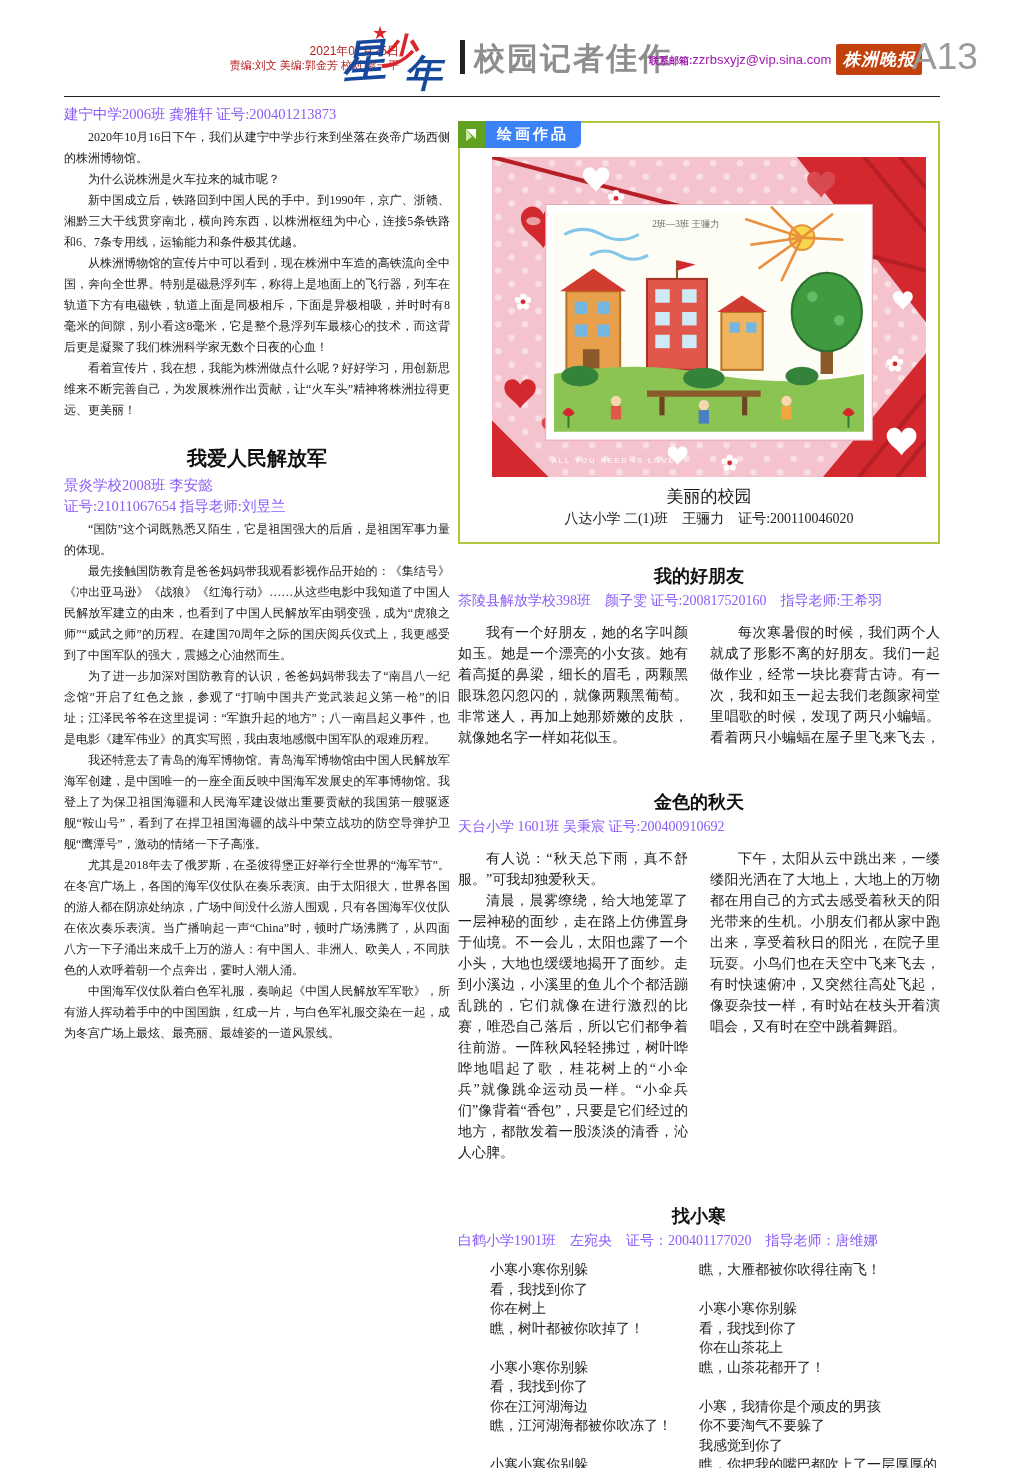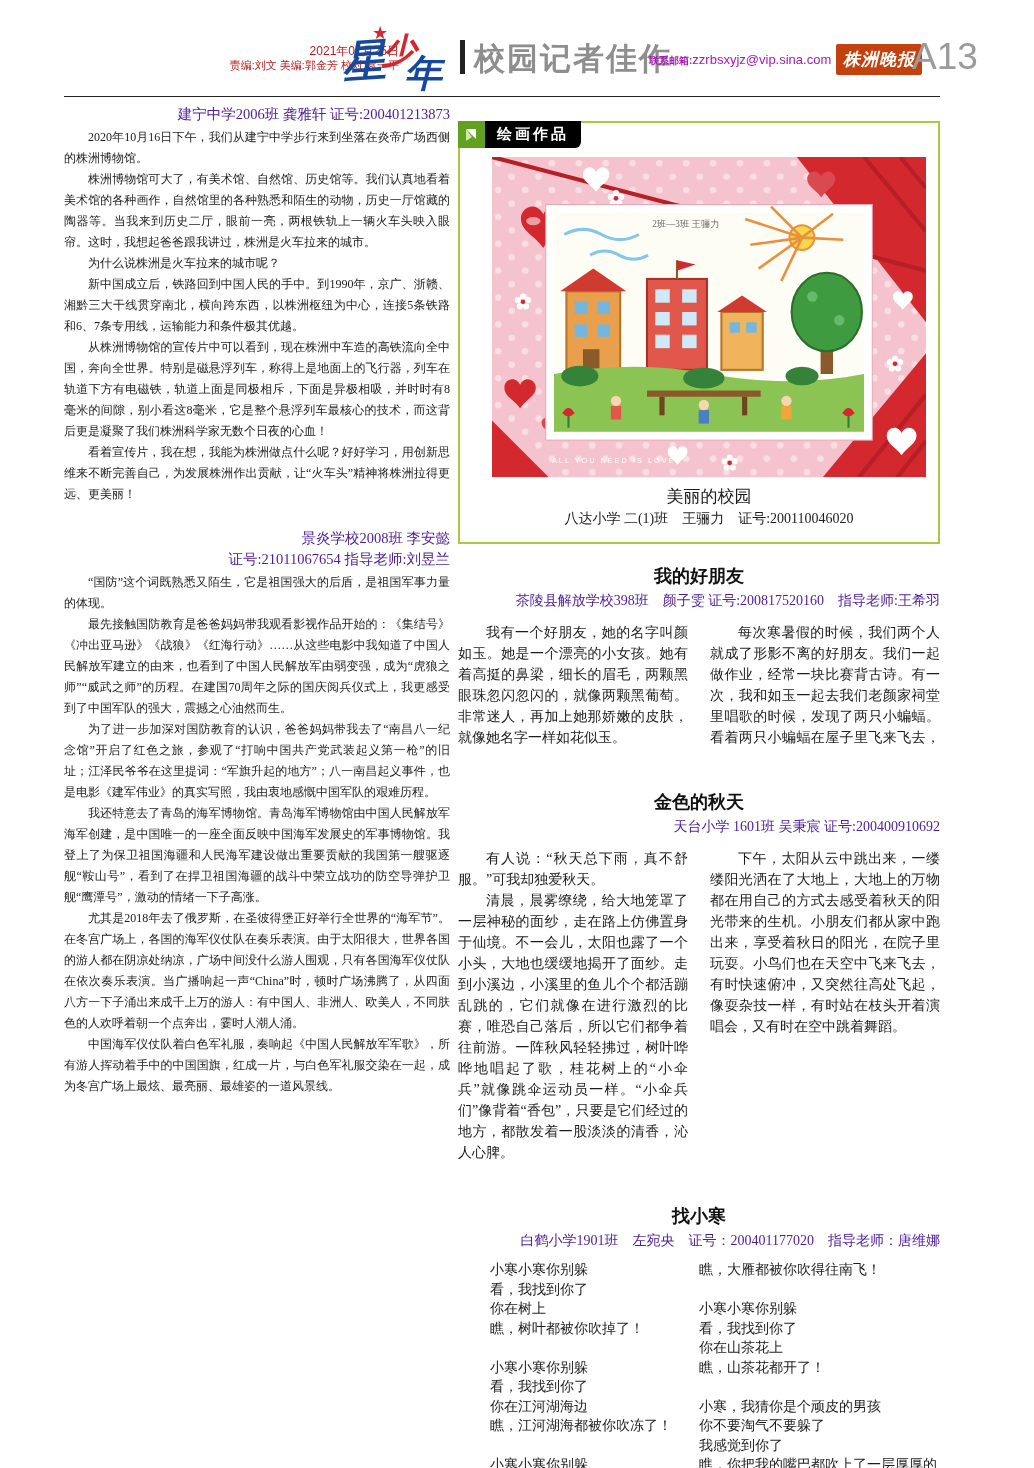--- a/index.html
+++ b/index.html
@@ -32,37 +32,37 @@
               font-family:"DejaVu Sans",sans-serif;letter-spacing:1px;}
   .page-no{position:absolute;left:848px;top:36px;color:#9b9b9b;font-size:37px;
            font-family:"Liberation Sans","DejaVu Sans",sans-serif;}
 
   
   .content{display:flex;gap:8px;margin-top:8px;}
   .col-left{width:386px;flex:none;}
   .col-right{width:482px;flex:none;}
 
   h2.art-title{font-size:20px;font-weight:bold;text-align:center;margin:14px 0 4px;color:#111;}
-  .byline{font-size:14.5px;text-align:right;margin:0 0 2px;color:#4c1d95;}
+  .byline{font-size:14.5px;text-align:left;margin:0 0 2px;color:#8b5cf6;}
   .body-text{font-size:12px;line-height:21px;text-align:justify;margin-top:3px;}
   .body-text p{margin:0;text-indent:2em;}
 
   .twocol{column-count:2;column-gap:22px;column-fill:auto;overflow:hidden;
           font-size:14px;line-height:21px;text-align:justify;margin-top:12px;}
   .twocol p{margin:0;text-indent:2em;}
   .h-friend{height:150px;}
   .h-autumn{height:340px;}
 
   
   .art-box{border:2px solid #abc83f;position:relative;margin-top:16px;
            padding:34px 12px 10px 32px;box-sizing:border-box;}
   .art-tag{position:absolute;left:-2px;top:-2px;display:flex;align-items:stretch;height:27px;}
   .art-tag .tag-icon{width:27px;height:27px;background:#62a022;display:flex;
                      align-items:center;justify-content:center;}
-  .art-tag .tag-label{background:#000000;color:#fff;font-size:15px;font-weight:bold;
+  .art-tag .tag-label{background:#3b82f6;color:#fff;font-size:15px;font-weight:bold;
                       display:flex;align-items:center;padding:0 12px;letter-spacing:3px;
                       border-radius:0 0 6px 0;}
   .art-caption-title{font-size:17px;text-align:center;margin:8px 0 2px;}
   .art-caption-byline{font-size:14px;text-align:center;margin:0 0 4px;}
 
   
   .poem-cols{display:flex;margin-top:10px;}
   .poem-col{width:50%;font-size:14px;line-height:19.5px;}
   .poem-col.first{padding-left:32px;box-sizing:border-box;}
   .poem-line{min-height:19.5px;white-space:normal;}
@@ -93,29 +93,29 @@
   </div>
 
   <div class="content">
 
     <div class="col-left">
 
       <div>
         <div class="byline">建宁中学2006班 龚雅轩 证号:200401213873</div>
         <div class="body-text">
             <p>2020年10月16日下午，我们从建宁中学步行来到坐落在炎帝广场西侧的株洲博物馆。</p>
-            <p>株洲博物馆可大了，有美术馆、自然馆、历史馆等。我们认真地看着美术馆的各种画作，自然馆里的各种熟悉和陌生的动物，历史一厅馆藏的陶器等。当我来到历史二厅，眼前一亮，两根铁轨上一辆火车头映入眼帘。这时，我想起爸爸跟我讲过，株洲是火车拉来的城市。</p>
             <p>为什么说株洲是火车拉来的城市呢？</p>
             <p>新中国成立后，铁路回到中国人民的手中。到1990年，京广、浙赣、湘黔三大干线贯穿南北，横向跨东西，以株洲枢纽为中心，连接5条铁路和6、7条专用线，运输能力和条件极其优越。</p>
             <p>从株洲博物馆的宣传片中可以看到，现在株洲中车造的高铁流向全中国，奔向全世界。特别是磁悬浮列车，称得上是地面上的飞行器，列车在轨道下方有电磁铁，轨道上面是同极相斥，下面是异极相吸，并时时有8毫米的间隙，别小看这8毫米，它是整个悬浮列车最核心的技术，而这背后更是凝聚了我们株洲科学家无数个日夜的心血！</p>
             <p>看着宣传片，我在想，我能为株洲做点什么呢？好好学习，用创新思维来不断完善自己，为发展株洲作出贡献，让“火车头”精神将株洲拉得更远、更美丽！</p>
           </div>
       </div>
 
       <div style="margin-top:24px;">
+        <h2 class="art-title">我爱人民解放军</h2>
         <div class="byline">景炎学校2008班 李安懿</div>
         <div class="byline">证号:21011067654 指导老师:刘昱兰</div>
         <div class="body-text">
             <p>“国防”这个词既熟悉又陌生，它是祖国强大的后盾，是祖国军事力量的体现。</p>
             <p>最先接触国防教育是爸爸妈妈带我观看影视作品开始的：《集结号》《冲出亚马逊》《战狼》《红海行动》……从这些电影中我知道了中国人民解放军建立的由来，也看到了中国人民解放军由弱变强，成为“虎狼之师”“威武之师”的历程。在建国70周年之际的国庆阅兵仪式上，我更感受到了中国军队的强大，震撼之心油然而生。</p>
             <p>为了进一步加深对国防教育的认识，爸爸妈妈带我去了“南昌八一纪念馆”开启了红色之旅，参观了“打响中国共产党武装起义第一枪”的旧址；江泽民爷爷在这里提词：“军旗升起的地方”；八一南昌起义事件，也是电影《建军伟业》的真实写照，我由衷地感慨中国军队的艰难历程。</p>
             <p>我还特意去了青岛的海军博物馆。青岛海军博物馆由中国人民解放军海军创建，是中国唯一的一座全面反映中国海军发展史的军事博物馆。我登上了为保卫祖国海疆和人民海军建设做出重要贡献的我国第一艘驱逐舰“鞍山号”，看到了在捍卫祖国海疆的战斗中荣立战功的防空导弹护卫舰“鹰潭号”，激动的情绪一下子高涨。</p>
             <p>尤其是2018年去了俄罗斯，在圣彼得堡正好举行全世界的“海军节”。在冬宫广场上，各国的海军仪仗队在奏乐表演。由于太阳很大，世界各国的游人都在阴凉处纳凉，广场中间没什么游人围观，只有各国海军仪仗队在依次奏乐表演。当广播响起一声“China”时，顿时广场沸腾了，从四面八方一下子涌出来成千上万的游人：有中国人、非洲人、欧美人，不同肤色的人欢呼着朝一个点奔出，霎时人潮人涌。</p>
             <p>中国海军仪仗队着白色军礼服，奏响起《中国人民解放军军歌》，所有游人挥动着手中的中国国旗，红成一片，与白色军礼服交染在一起，成为冬宫广场上最炫、最亮丽、最雄姿的一道风景线。</p>
           </div>

